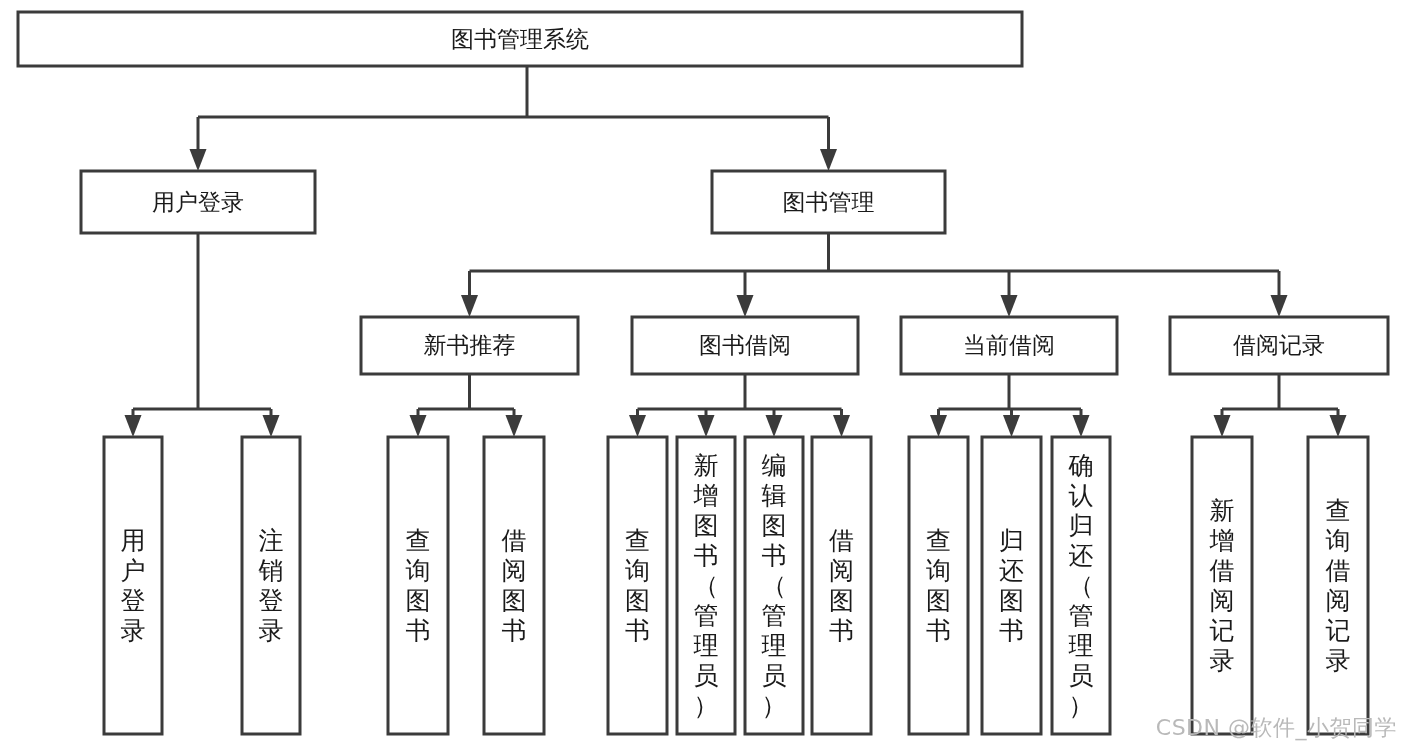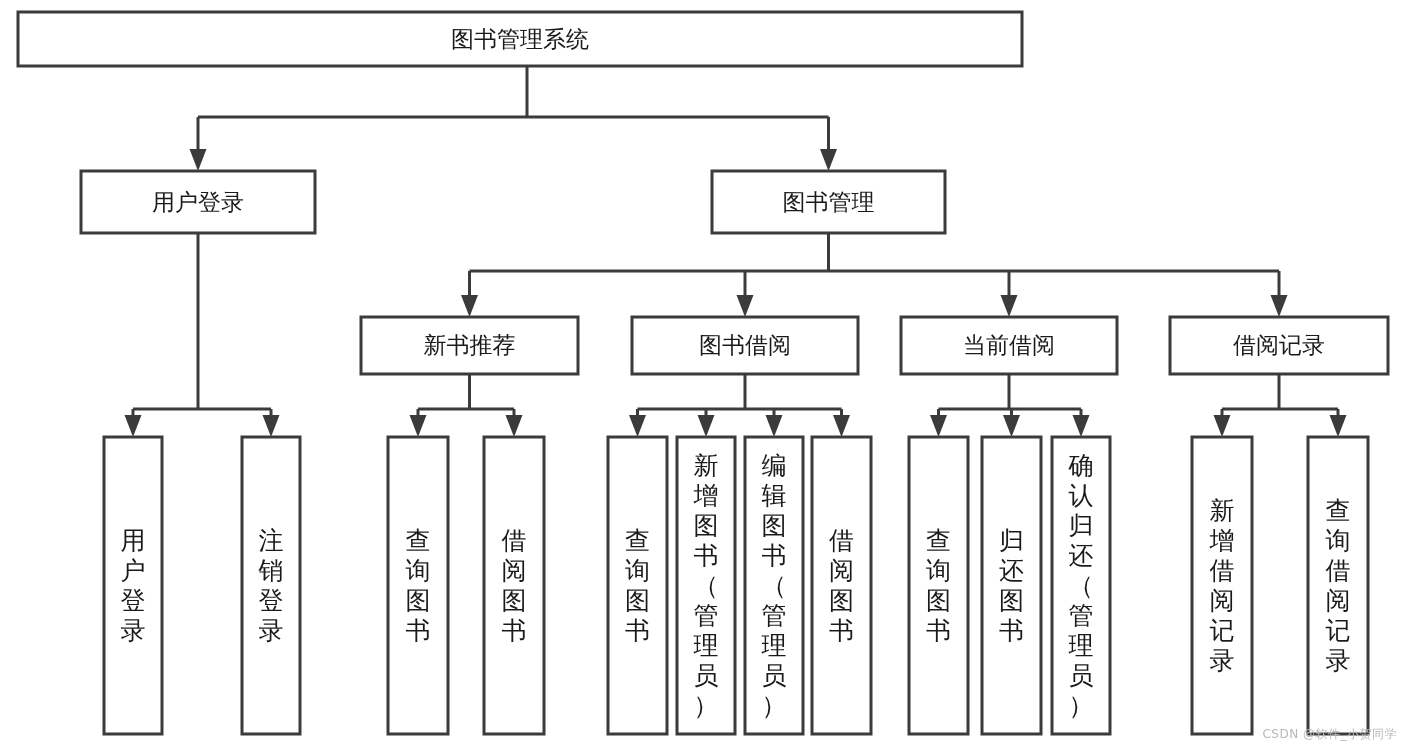--- a/index.html
+++ b/index.html
@@ -15,21 +15,21 @@
     fill:#1a1a1a;font-family:"DejaVu Sans","Liberation Sans",sans-serif;
     font-size:23px;text-anchor:middle;dominant-baseline:middle;
   }
   .leaf-label{
     fill:#1a1a1a;font-family:"DejaVu Sans","Liberation Sans",sans-serif;
     font-size:25px;text-anchor:middle;
   }
   .watermark{
     position:absolute;right:8px;bottom:4px;
     font-family:"DejaVu Sans","Liberation Sans",sans-serif;
-    font-size:12px;color:#b9b9b9;white-space:nowrap;letter-spacing:.5px;
+    font-size:22px;color:#b9b9b9;white-space:nowrap;letter-spacing:.5px;
     user-select:none;
   }
 </style>
 </head>
 <body>
 
 <svg id="canvas" viewBox="0 0 1405 747">
   <defs></defs>
   <g id="links-layer">
       <line x1="527" y1="66" x2="527" y2="117" class="link"></line>

